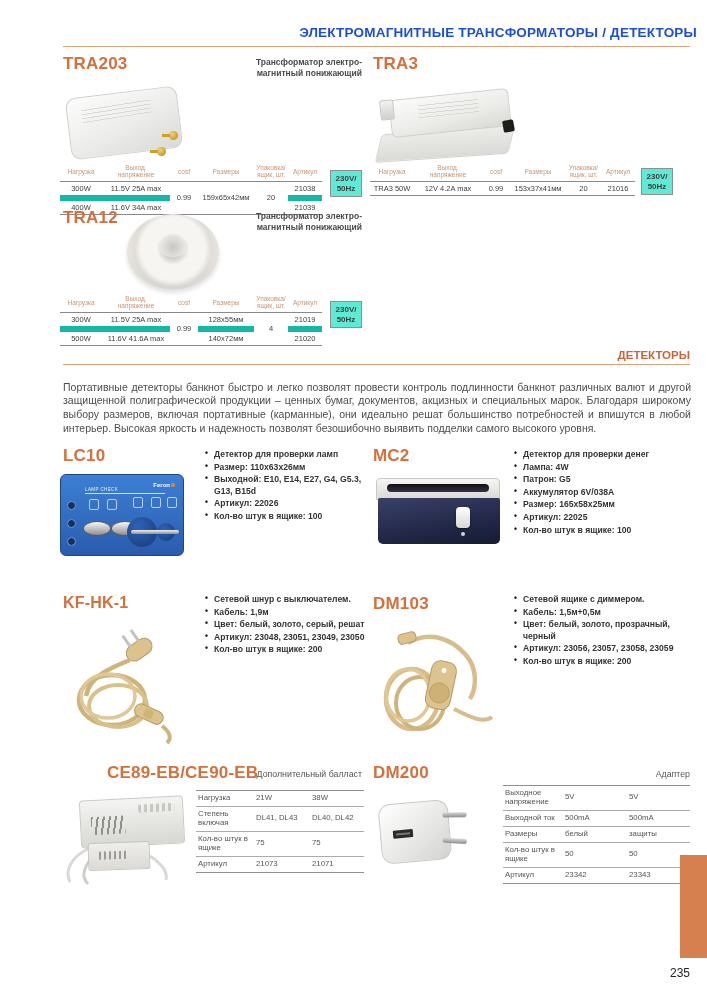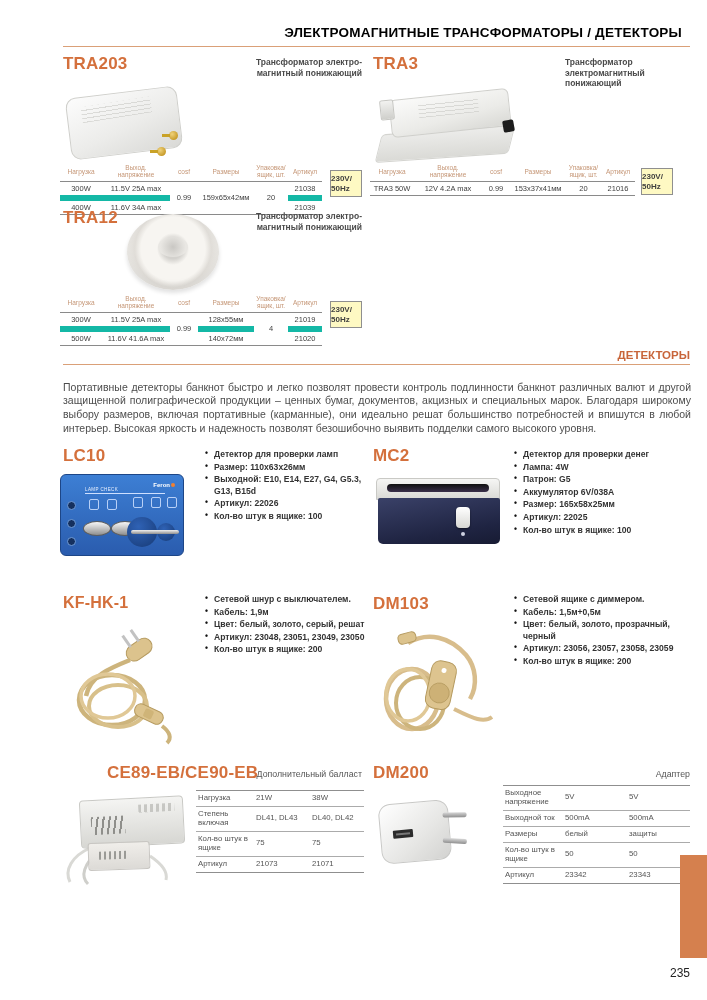--- a/index.html
+++ b/index.html
@@ -1,40 +1,40 @@
 <!DOCTYPE html>
 <html><head>
 <meta charset="utf-8">
 <style>
   html,body{margin:0;padding:0;background:#fff;}
   .page{position:relative;width:707px;height:1000px;background:#fff;overflow:hidden;
         font-family:"Liberation Sans",sans-serif;}
   
-  .hdr-title{position:absolute;top:25px;right:25px;font-size:13.5px;font-weight:bold;color:#000000;letter-spacing:.2px;}
+  .hdr-title{position:absolute;top:25px;right:10px;font-size:13.5px;font-weight:bold;color:#1d4ed8;letter-spacing:.2px;}
   .rule{position:absolute;left:63px;right:17px;height:1px;background:#daa078;}
   .rule.top{top:46px;}
   .rule.det{top:364px;}
   .det-title{position:absolute;top:349px;right:17px;font-size:11.5px;font-weight:bold;color:#c8653a;}
   
   .ptitle{position:absolute;font-size:17px;font-weight:bold;color:#d4703c;letter-spacing:.2px;}
   .subtitle{position:absolute;font-size:8.5px;font-weight:bold;color:#4a4a4a;line-height:1.25;white-space:pre-line;}
   .caption{position:absolute;font-size:8.8px;color:#555;}
   
   .spec{position:absolute;border-collapse:collapse;border-bottom:1px solid #8a8a8a;table-layout:fixed;}
   .spec th{font-size:6.5px;font-weight:normal;color:#c59676;padding:2px 1px;line-height:1.15;
            border-bottom:1px solid #8a8a8a;white-space:pre-line;text-align:center;vertical-align:middle;}
   .spec td{font-size:7.5px;color:#3f3f3f;text-align:center;padding:2px 1px;line-height:1.2;vertical-align:middle;}
   .spec tbody tr + tr td{border-top:6px solid #14b8a6;}
   
   .mini{position:absolute;border-collapse:collapse;border-top:1px solid #8f8f8f;border-bottom:1px solid #8f8f8f;table-layout:fixed;}
   .mini td{font-size:7.8px;color:#555;text-align:left;padding:3px 2px;line-height:1.15;vertical-align:middle;}
   .mini tr:not(:last-child) td{border-bottom:1px solid #ababab;}
   
-  .badge{position:absolute;width:30px;height:22px;border:1px solid #8f8f8f;background:#fef9c3;
-         font-size:8px;font-weight:bold;color:#3f3f3f;line-height:1.25;
+  .badge{position:absolute;width:30px;height:22px;border:1px solid #8f8f8f;background:#5eead4;
+         font-size:8px;font-weight:bold;color:#3f3f3f;text-align:center;line-height:1.25;
          padding-top:3px;white-space:pre-line;}
   
   .intro{position:absolute;left:63px;top:370px;width:628px;font-size:10.5px;color:#4d4d4d;
          line-height:1.33;text-align:justify;}
   
   .bullets{position:absolute;list-style:none;margin:0;padding:0;}
   .bullets li{position:relative;padding-left:9px;font-size:8.6px;font-weight:bold;color:#333;
               line-height:1.35;margin-bottom:1px;}
   .bullets li::before{content:"•";position:absolute;left:0;top:-1px;color:#111;}
   
@@ -169,23 +169,20 @@
         <td>400W</td>
         <td>11.6V 34A max</td>
         <td>21039</td>
       </tr>
     </tbody>
   </table>
   <div class="badge" style="left:330px;top:170px;">230V/
 50Hz</div>
 
   <div class="ptitle" style="left:373px;top:54px;">TRA3</div>
-  <div class="subtitle" style="left:565px;top:57px;width:125px;text-align:left;">Трансформатор
-электромагнитный
-понижающий</div>
   <div class="dev" style="left:376px;top:84px;width:140px;height:84px;">
     <div class="t3-base"></div>
     <div class="t3-body"></div>
     <span class="t3-flange"></span>
     <span class="t3-conn"></span>
   </div>
   <table class="spec" style="left:370px;top:162px;width:265px;">
     <colgroup>
         <col style="width:44px">
         <col style="width:68px">

